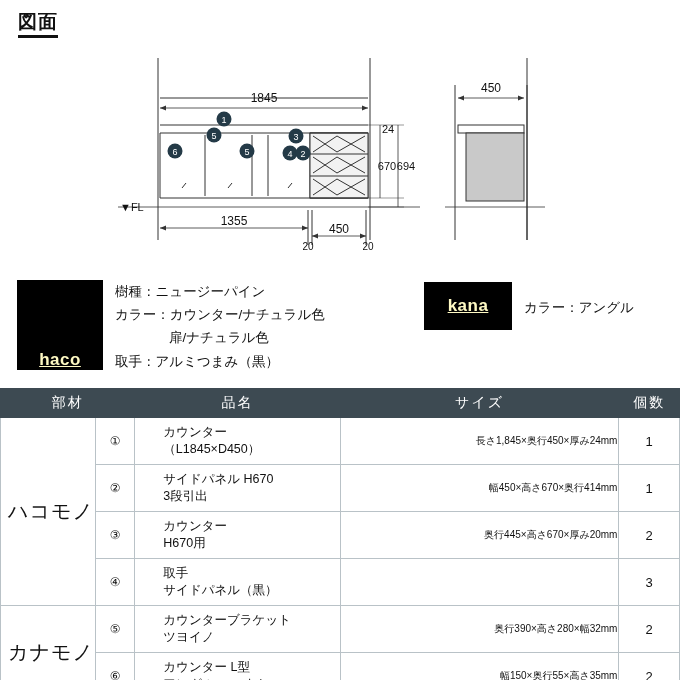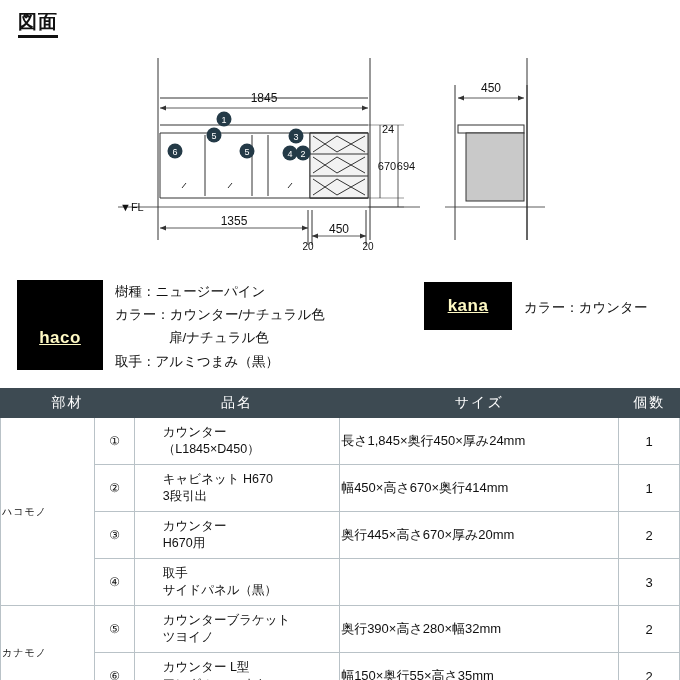--- a/index.html
+++ b/index.html
@@ -61,21 +61,20 @@
     font-size: 17px;
     font-weight: bold;
     letter-spacing: 0.5px;
     text-decoration: underline;
   }
   .swatch-haco {
     left: 17px;
     top: 22px;
     width: 86px;
     height: 90px;
-    padding-bottom: 22px;
     box-sizing: border-box;
   }
   .swatch-kana {
     left: 424px;
     top: 24px;
     width: 88px;
     height: 48px;
     align-items: center;
     padding-bottom: 0;
     box-sizing: border-box;
@@ -114,40 +113,40 @@
     letter-spacing: 2px;
     margin-top: 48px;
   }
   table.parts td {
     border: 1px solid #b9c2c7;
     height: 44px;
     vertical-align: middle;
   }
   .c-group {
     width: 96px;
-    text-align: left;
-    font-size: 10px;
+    text-align: right;
+    font-size: 20px;
     letter-spacing: 1px;
     border-radius: 11px;
   }
   .c-num {
     width: 38px;
     text-align: center;
     font-size: 12px;
   }
   .c-name {
     width: 180px;
     padding-left: 28px;
     line-height: 1.35;
     font-size: 12.5px;
   }
   .c-size {
     width: 290px;
-    text-align: left;
-    font-size: 13px;
+    text-align: right;
+    font-size: 10px;
   }
   .c-qty {
     width: 60px;
     text-align: center;
     font-size: 13px;
   }
 </style>
 </head>
 <body>
 
@@ -269,21 +268,21 @@
     </svg>
   </div>
 
   <div class="specs">
     <div class="swatch swatch-haco">haco</div>
     <div class="spec-text spec-haco">樹種：ニュージーパイン
 カラー：カウンター/ナチュラル色
 　　　　扉/ナチュラル色
 取手：アルミつまみ（黒）</div>
     <div class="swatch swatch-kana">kana</div>
-    <div class="spec-text spec-kana">カラー：カウンター</div>
+    <div class="spec-text spec-kana">カラー：アングル</div>
   </div>
 
   <table class="parts">
     <thead>
       <tr>
         <th colspan="2">部材</th>
         <th>品名</th>
         <th>サイズ</th>
         <th>個数</th>
       </tr>
@@ -292,21 +291,21 @@
       <tr>
         <td class="c-group" rowspan="4">ハコモノ</td>
         <td class="c-num">①</td>
         <td class="c-name" style="white-space:pre-line">カウンター
 （L1845×D450）</td>
         <td class="c-size">長さ1,845×奥行450×厚み24mm</td>
         <td class="c-qty">1</td>
       </tr>
       <tr>
         <td class="c-num">②</td>
-        <td class="c-name" style="white-space:pre-line">キャビネット H670
+        <td class="c-name" style="white-space:pre-line">サイドパネル H670
 3段引出</td>
         <td class="c-size">幅450×高さ670×奥行414mm</td>
         <td class="c-qty">1</td>
       </tr>
       <tr>
         <td class="c-num">③</td>
         <td class="c-name" style="white-space:pre-line">カウンター
 H670用</td>
         <td class="c-size">奥行445×高さ670×厚み20mm</td>
         <td class="c-qty">2</td>

